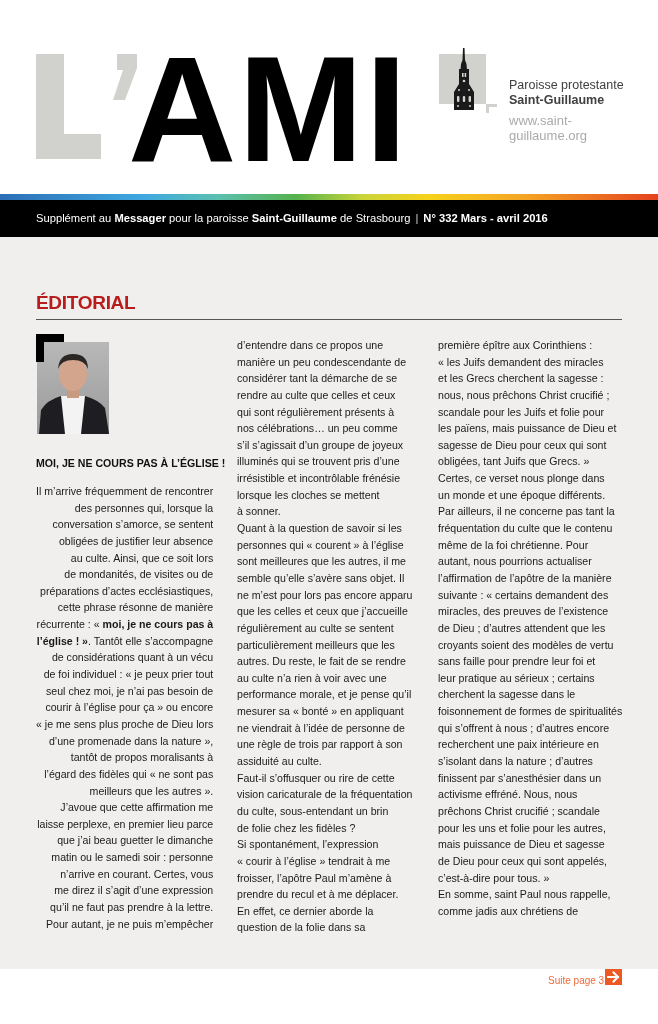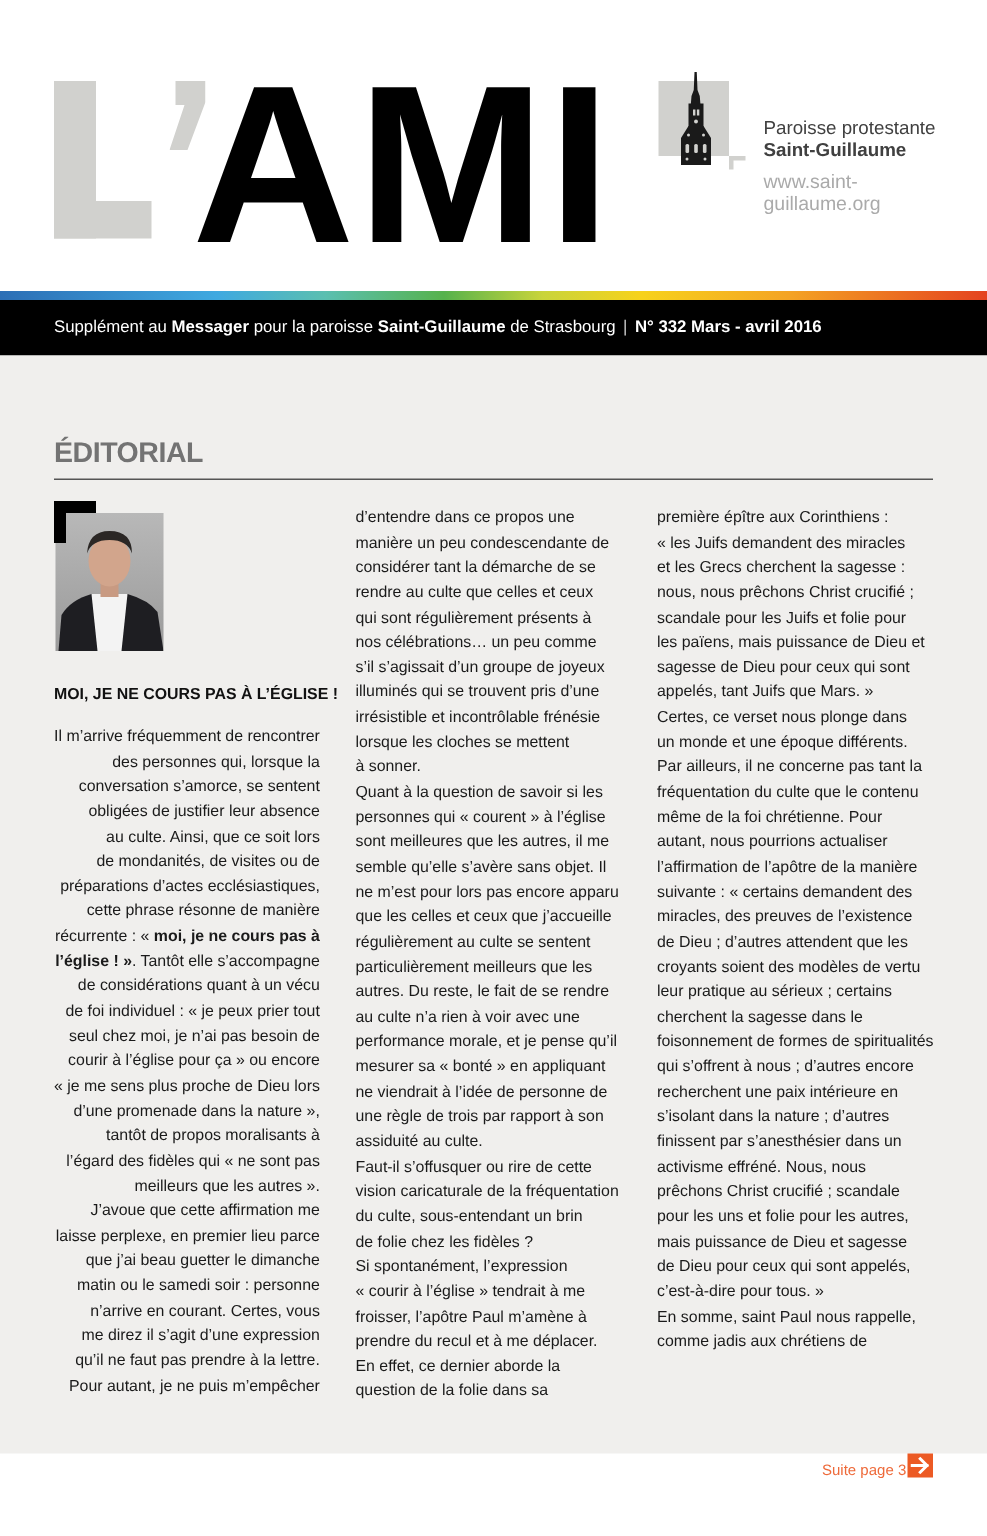--- a/index.html
+++ b/index.html
@@ -36,21 +36,21 @@
   .band {
     position: absolute; left: 0; top: 200px; width: 658px; height: 37px; background: #000;
     color: #fff; font-size: 11.2px; line-height: 37px;
   }
   .band .txt { position: absolute; left: 36px; top: 0; white-space: nowrap; }
   .band b { font-weight: 700; }
   .band .sep { color: #ccc; margin: 0 5px; }
 
   .content { position: absolute; left: 0; top: 237px; width: 658px; height: 732px; background: #f0efed; }
   .section-title {
-    position: absolute; left: 36px; top: 55px; font-size: 19px; font-weight: 700; color: #737373;
+    position: absolute; left: 36px; top: 55px; font-size: 19px; font-weight: 700; color: #b91c1c;
     letter-spacing: -0.3px;
   }
   .rule { position: absolute; left: 36px; top: 82px; width: 586px; height: 1px; background: #555; }
 
   .photo-wrap { position: absolute; left: 36px; top: 97px; width: 75px; height: 100px; }
   .photo-corner-h { position: absolute; left: 0; top: 0; width: 28px; height: 8px; background: #000; }
   .photo-corner-v { position: absolute; left: 0; top: 0; width: 8px; height: 28px; background: #000; }
   .photo {
     position: absolute; left: 1px; top: 8px; width: 72px; height: 92px; overflow: hidden;
     background: linear-gradient(#bdbdbd, #a5a5a5);
@@ -221,32 +221,33 @@
       <span class="line">question de la folie dans sa</span>
     </div>
   <div class="col col3" id="col3">
       <span class="line">première épître aux Corinthiens :</span>
       <span class="line">« les Juifs demandent des miracles</span>
       <span class="line">et les Grecs cherchent la sagesse :</span>
       <span class="line">nous, nous prêchons Christ crucifié ;</span>
       <span class="line">scandale pour les Juifs et folie pour</span>
       <span class="line">les païens, mais puissance de Dieu et</span>
       <span class="line">sagesse de Dieu pour ceux qui sont</span>
-      <span class="line">appelés, tant Juifs que Mars. »</span>
+      <span class="line">obligées, tant Juifs que Grecs. »</span>
       <span class="line">Certes, ce verset nous plonge dans</span>
       <span class="line">un monde et une époque différents.</span>
       <span class="line">Par ailleurs, il ne concerne pas tant la</span>
       <span class="line">fréquentation du culte que le contenu</span>
       <span class="line">même de la foi chrétienne. Pour</span>
       <span class="line">autant, nous pourrions actualiser</span>
       <span class="line">l’affirmation de l’apôtre de la manière</span>
       <span class="line">suivante : « certains demandent des</span>
       <span class="line">miracles, des preuves de l’existence</span>
       <span class="line">de Dieu ; d’autres attendent que les</span>
       <span class="line">croyants soient des modèles de vertu</span>
+      <span class="line">sans faille pour prendre leur foi et</span>
       <span class="line">leur pratique au sérieux ; certains</span>
       <span class="line">cherchent la sagesse dans le</span>
       <span class="line">foisonnement de formes de spiritualités</span>
       <span class="line">qui s’offrent à nous ; d’autres encore</span>
       <span class="line">recherchent une paix intérieure en</span>
       <span class="line">s’isolant dans la nature ; d’autres</span>
       <span class="line">finissent par s’anesthésier dans un</span>
       <span class="line">activisme effréné. Nous, nous</span>
       <span class="line">prêchons Christ crucifié ; scandale</span>
       <span class="line">pour les uns et folie pour les autres,</span>

